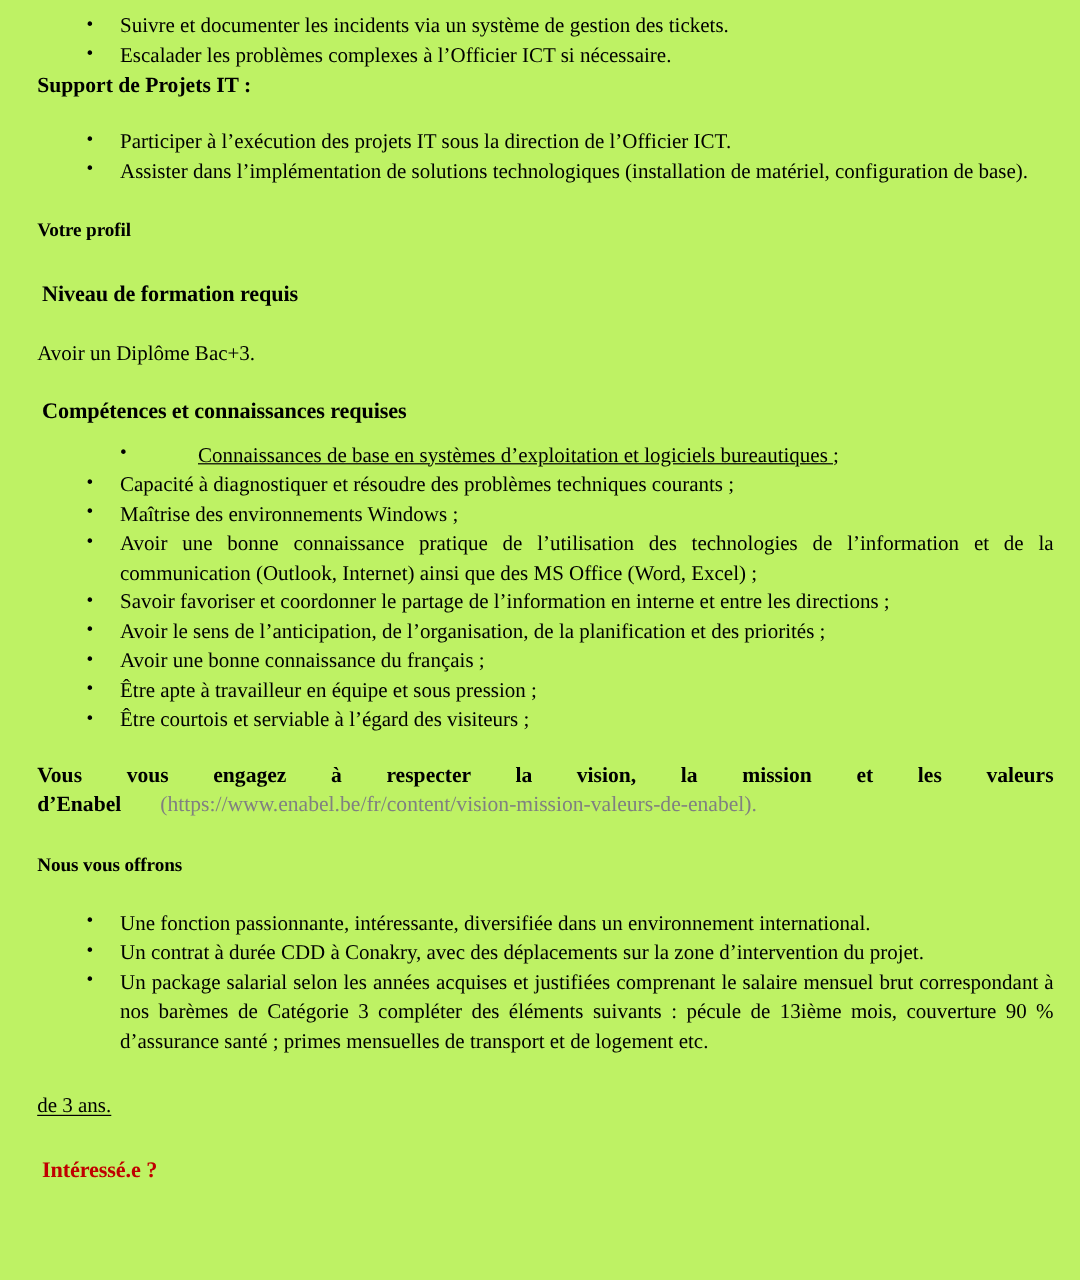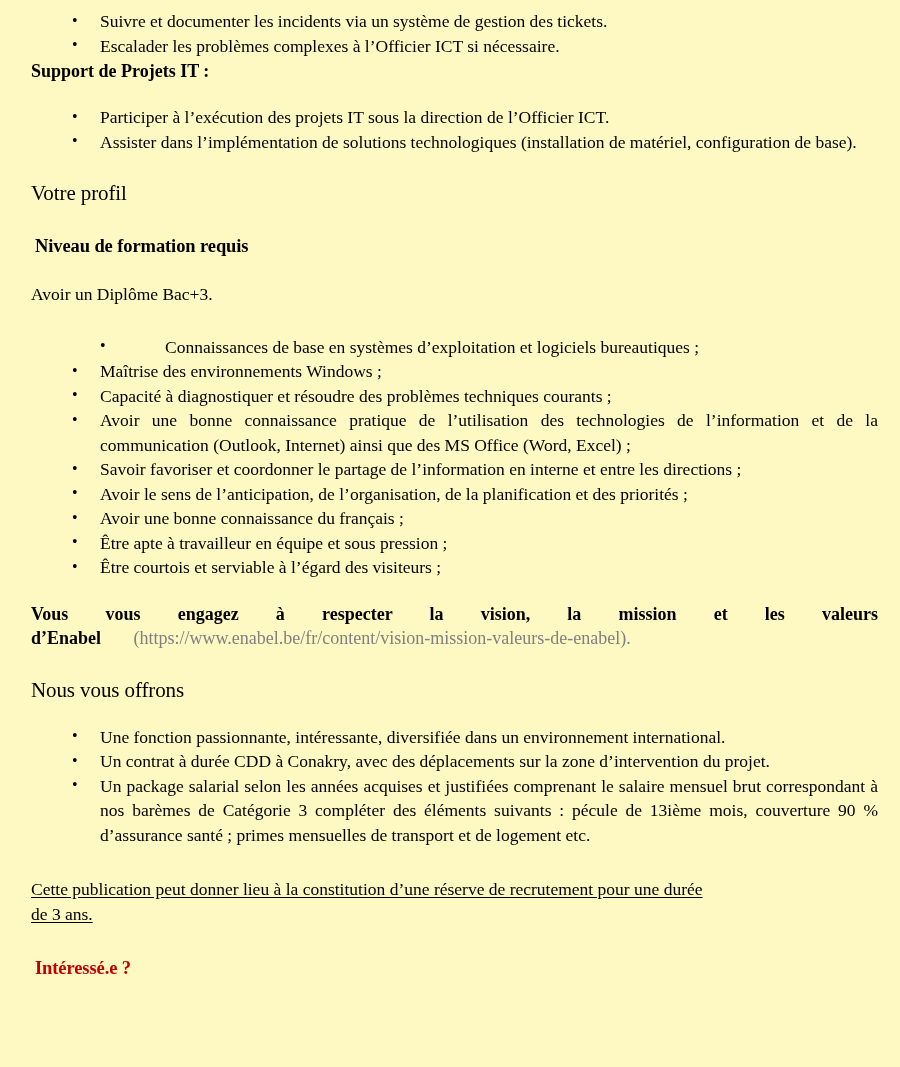--- a/index.html
+++ b/index.html
@@ -13,39 +13,39 @@
     height: 1067px;
     font-family: "Liberation Serif", "DejaVu Serif", serif;
     color: #000000;
     -webkit-font-smoothing: antialiased;
   }
 
   .page {
     position: relative;
     width: 900px;
     height: 1067px;
-    background: #fef9c3;
+    background: #bef264;
     overflow: hidden;
     box-sizing: border-box;
     padding: 0 22px 0 31px;
   }
 
   
   .para {
     font-size: 17.5px;
     line-height: 24.5px;
     margin: 0;
     text-align: justify;
     font-family: Liberation Serif, serif;
   }
 
   .h-big {
-    font-size: 21px;
+    font-size: 16px;
     line-height: 26px;
-    font-weight: normal;
+    font-weight: bold;
     margin: 0;
     letter-spacing: -0.1px;
   }
 
   .h-sub {
     font-size: 18.5px;
     line-height: 24px;
     font-weight: bold;
     margin: 4px;
     letter-spacing: -0.1px;
@@ -79,20 +79,21 @@
     top: -0.5px;
     font-size: 16px;
     line-height: 24.5px;
   }
   
   ul.bullets > li > span.txt { display: inline; }
 
   
   ul.bullets > li.deep {
     padding-left: 134px;
+    text-decoration: underline;
   }
   ul.bullets > li.deep::before {
     left: 69px;
   }
 
   
   .url {
     color: #808080;
     font-weight: normal;
     padding-left: 28px;
@@ -159,32 +160,33 @@
   <div class="sp-24"></div>
 
   <h3 class="h-sub">Niveau de formation requis</h3>
 
   <div class="sp-20"></div>
 
   <p class="para">Avoir un Diplôme Bac+3.</p>
 
   <div class="sp-20"></div>
 
+  <h3 class="h-sub">Compétences et connaissances requises</h3>
 
   <div class="sp-8"></div>
 
   <ul class="bullets">
     <li class="deep">
       <span class="txt">Connaissances de base en systèmes d’exploitation et logiciels bureautiques ;</span>
     </li>
     <li>
+      <span class="txt">Capacité à diagnostiquer et résoudre des problèmes techniques courants ;</span>
+    </li>
+    <li>
       <span class="txt">Maîtrise des environnements Windows ;</span>
-    </li>
-    <li>
-      <span class="txt">Capacité à diagnostiquer et résoudre des problèmes techniques courants ;</span>
     </li>
     <li>
       <span class="txt">Avoir une bonne connaissance pratique de l’utilisation des technologies de l’information et de la communication (Outlook, Internet) ainsi que des MS Office (Word, Excel) ;</span>
     </li>
     <li>
       <span class="txt">Savoir favoriser et coordonner le partage de l’information en interne et entre les directions ;</span>
     </li>
     <li>
       <span class="txt">Avoir le sens de l’anticipation, de l’organisation, de la planification et des priorités ;</span>
     </li>
@@ -222,21 +224,20 @@
       <span class="txt">Un contrat à durée CDD à Conakry, avec des déplacements sur la zone d’intervention du projet.</span>
     </li>
     <li>
       <span class="txt">Un package salarial selon les années acquises et justifiées comprenant le salaire mensuel brut correspondant à nos barèmes de Catégorie 3 compléter des éléments suivants : pécule de 13ième mois, couverture 90 % d’assurance santé ; primes mensuelles de transport et de logement etc.</span>
     </li>
   </ul>
 
   <div class="sp-30"></div>
 
   <p class="para" style="text-align:left;">
-    <span class="underlined" style="display:block;">Cette publication peut donner lieu à la constitution d’une réserve de recrutement pour une durée</span>
     <span class="underlined" style="display:block;">de 3 ans.</span>
   </p>
 
   <div class="sp-26"></div>
 
   <p class="h-sub red">Intéressé.e ?</p>
 
 </div>
 
 </body></html>

